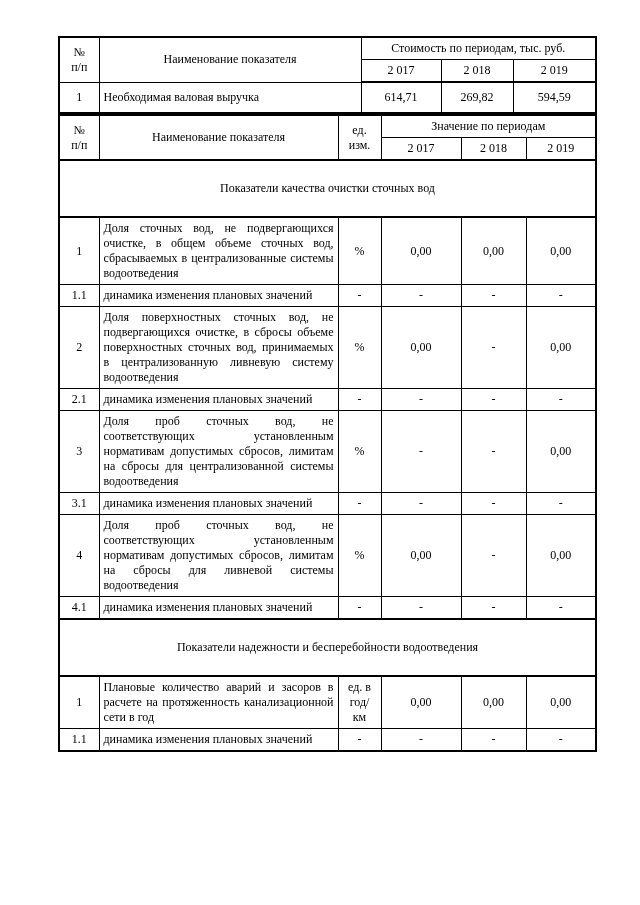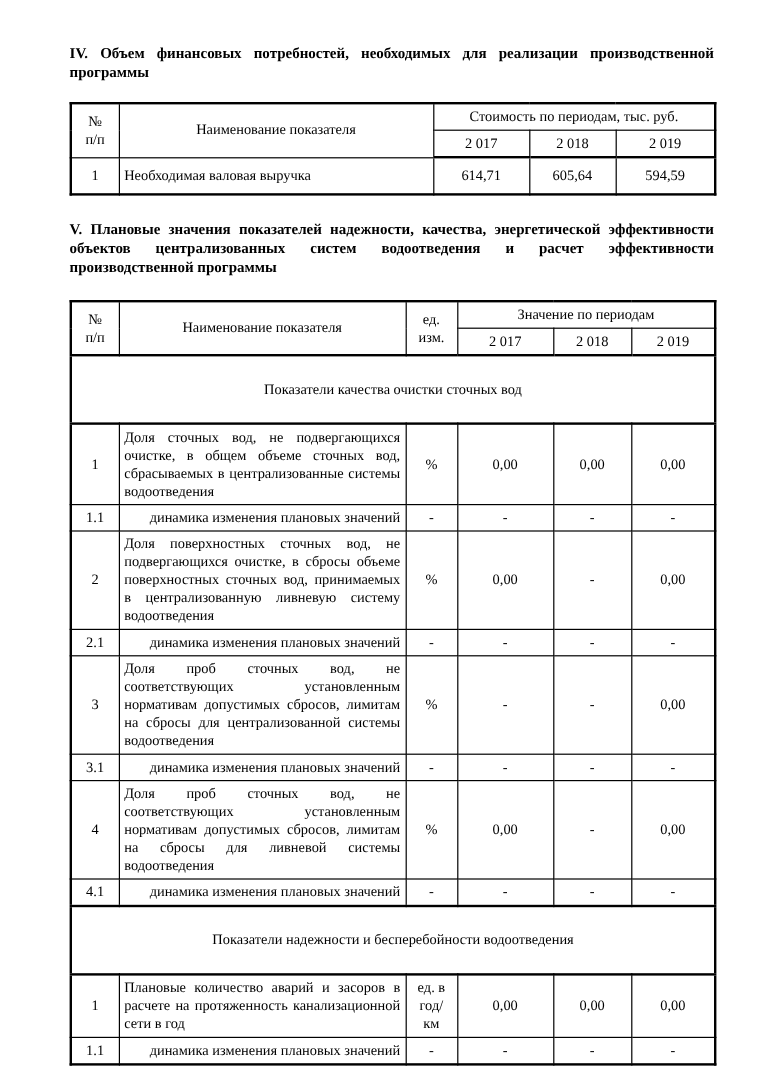--- a/index.html
+++ b/index.html
@@ -35,42 +35,41 @@
     border: 1px solid #000;
     padding: 3px 4px;
     vertical-align: middle;
     line-height: 15px;
   }
   .hdr td { text-align: center; }
   tr.years td { border-bottom: 2px solid #000; }
   td.prewrap { white-space: pre-line; }
   td.num  { text-align: center; }
   td.name { text-align: justify; margin-left: 12px; }
-  tr.sub td.name { text-align: right; }
+  tr.sub td.name { text-align: left; }
   td.unit { text-align: center; }
   td.val  { text-align: center; margin-left: 48px; }
   tr.section-row td {
     text-align: center;
     border-top: 2px solid #000;
     border-bottom: 2px solid #000;
     padding: 20px 2px;
   }
   
   .t1 tr.t1-data td { height: 31px; }
   .t1 td.name { text-align: left; }
   .t1 .hdr td { height: 20px; }
   
   .t2 tr.sub td { height: 19px; }
 </style>
 </head>
 <body>
 
 <div class="page">
 
-  <div class="doc-heading heading-iv">IV. Объем финансовых потребностей, необходимых для реализации производственной программы</div>
 
   <table class="t1">
     <colgroup>
       <col style="width:40px">
         <col style="width:262px">
       <col style="width:80px">
         <col style="width:72px">
         <col style="width:83px">
     </colgroup>
     <tbody>
@@ -84,28 +83,27 @@
           <td class="val">2 017</td>
           <td class="val">2 018</td>
           <td class="val">2 019</td>
         </tr>
       </tbody>
       <tbody>
         <tr class="t1-data">
           <td class="num">1</td>
           <td class="name">Необходимая валовая выручка</td>
           <td class="val">614,71</td>
-          <td class="val">605,64</td>
+          <td class="val">269,82</td>
           <td class="val">594,59</td>
         </tr>
       </tbody>
 
   </table>
 
-  <div class="doc-heading heading-v">V. Плановые значения показателей надежности, качества, энергетической эффективности объектов централизованных систем водоотведения и расчет эффективности производственной программы</div>
 
   <table class="t2">
     <colgroup>
       <col style="width:40px">
         <col style="width:239px">
         <col style="width:43px">
       <col style="width:80px">
         <col style="width:65px">
         <col style="width:70px">
     </colgroup>

